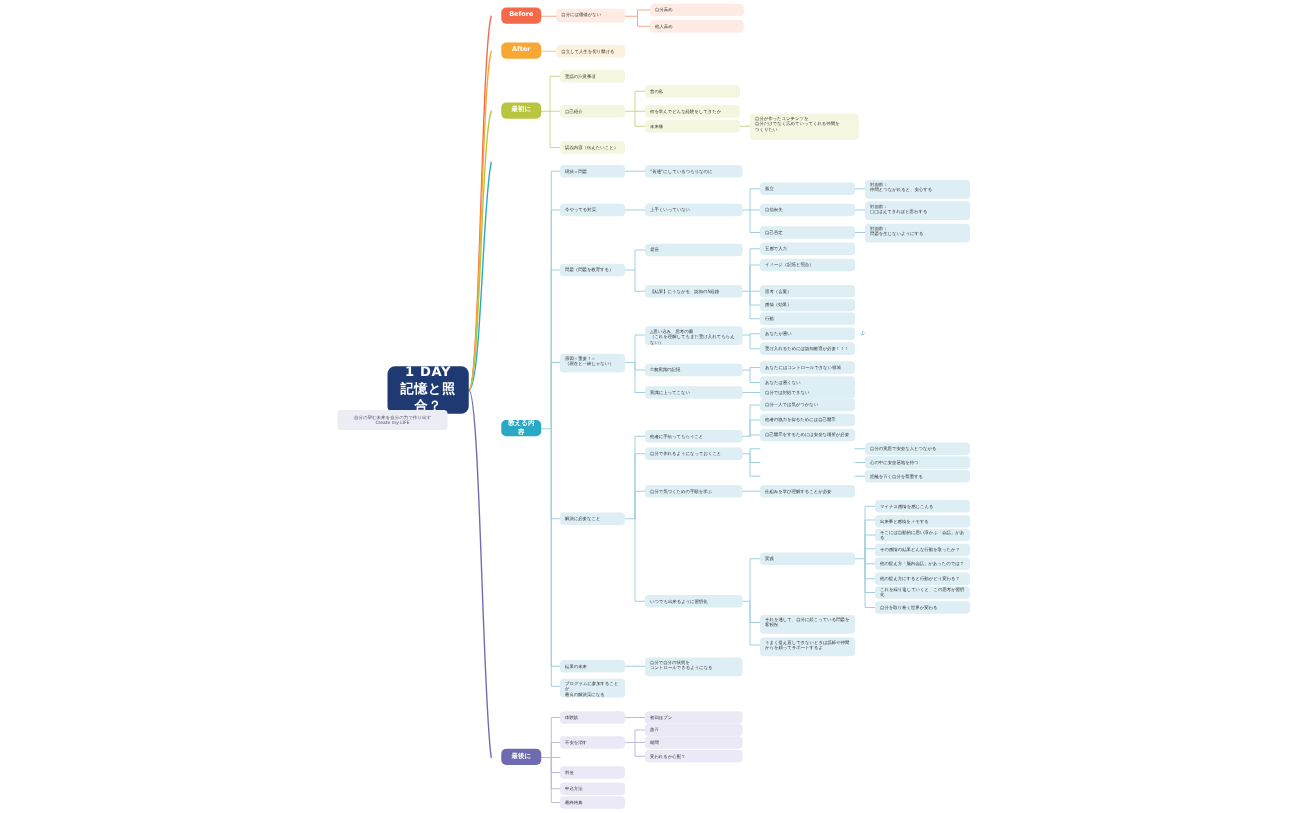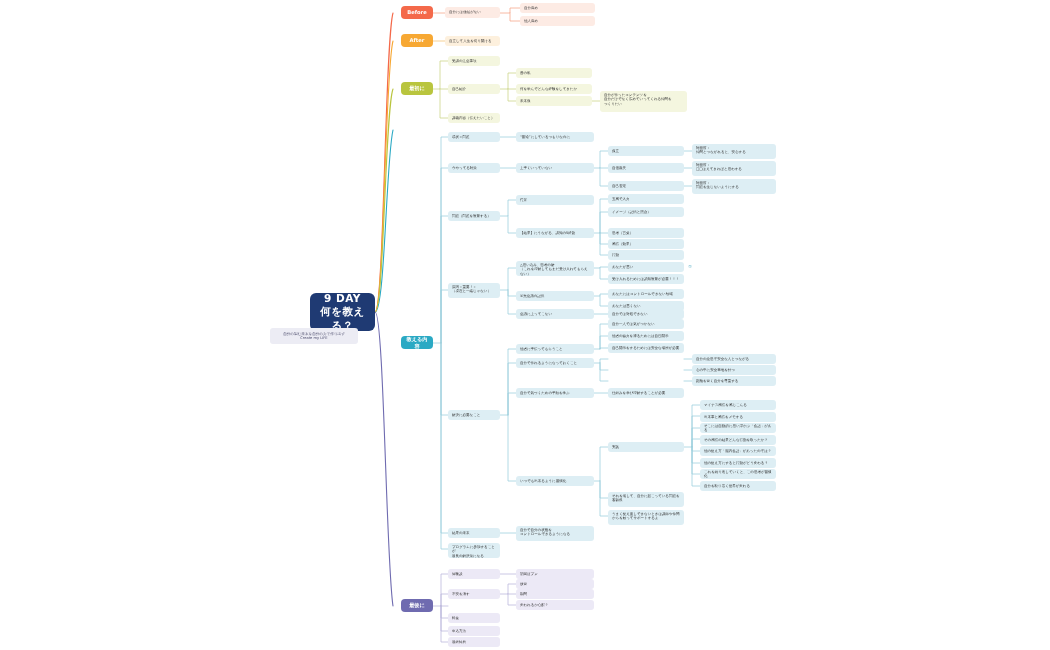--- a/index.html
+++ b/index.html
@@ -145,22 +145,22 @@
         <path d="M441 606 V 642 H 448"></path>
         <path d="M500 574 H 516"></path>
         <path d="M500 594 H 508 V 584 H 516"></path>
         <path d="M508 594 H 516"></path>
         <path d="M508 594 V 605 H 516"></path>
       </g>
     </g>
   </svg>
 
   <div class="node root" style="left:310px;top:293px;width:65px;height:38px;">
-    <span>9 DAY</span>
-    <span>何を教える？</span>
+    <span>1 DAY</span>
+    <span>記憶と照合？</span>
   </div>
   <div class="node subnote" style="left:270px;top:328px;width:88px;height:16px;">
     <span>自分の望む未来を自分の力で作り出す</span>
     <span>Create my LIFE</span>
   </div>
 
   <div class="node tag before" style="left:401px;top:6px;width:32px;height:13px;">Before</div>
   <div class="node chip c-before" style="left:445px;top:7px;width:55px;height:11px;">自分には価値がない</div>
   <div class="node chip c-before" style="left:520px;top:3px;width:75px;height:10px;">自分責め</div>
   <div class="node chip c-before" style="left:520px;top:16px;width:75px;height:10px;">他人責め</div>

